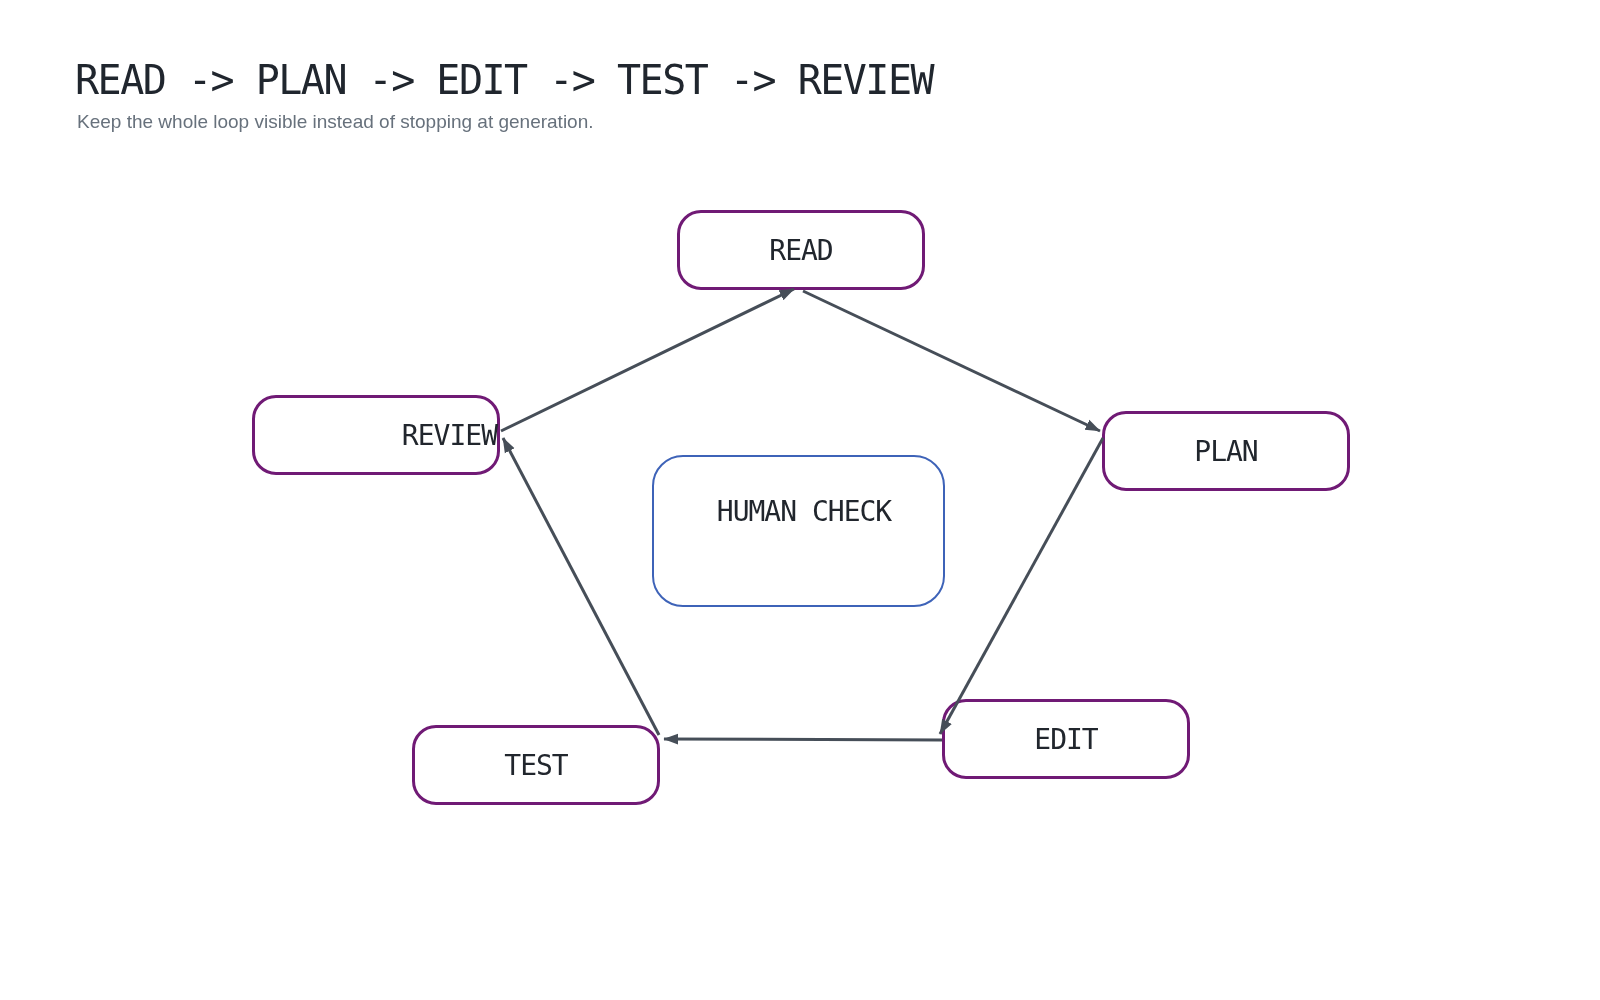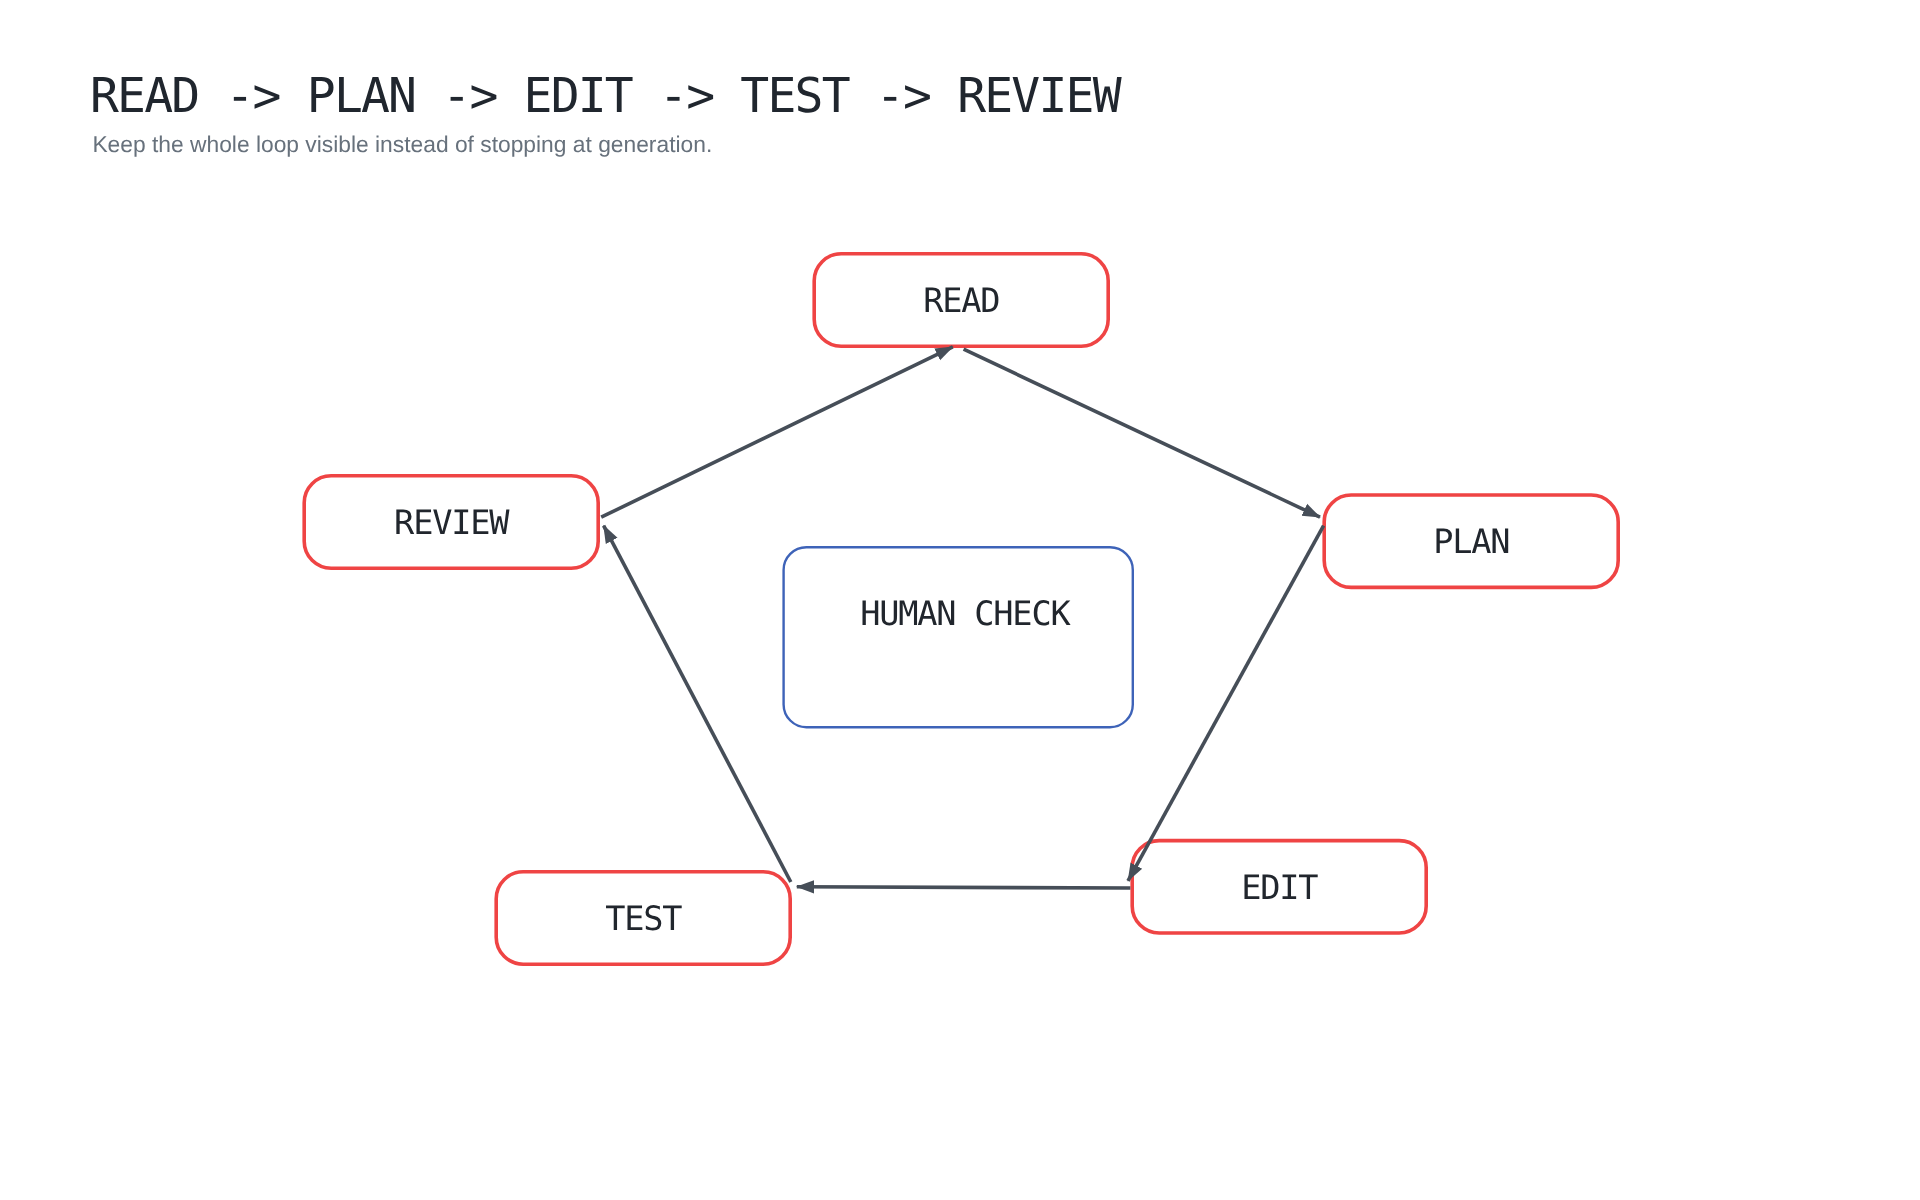--- a/index.html
+++ b/index.html
@@ -35,46 +35,46 @@
     font-size: 19px;
     color: #67717c;
     white-space: nowrap;
   }
   .node {
     position: absolute;
     width: 248px;
     height: 80px;
     box-sizing: border-box;
     background: #ffffff;
-    border: 3px solid #ef4444;
+    border: 3px solid #701a75;
     border-radius: 24px;
     display: flex;
     align-items: center;
     justify-content: center;
     font-family: "DejaVu Sans Mono", monospace;
     font-size: 28px;
     letter-spacing: -1px;
     color: #21262d;
     z-index: 1;
   }
   .node-read   { left: 677px;  top: 210px; }
-  .node-review { left: 252px;  top: 395px; }
+  .node-review { left: 252px;  top: 395px; justify-content: flex-end; }
   .node-plan   { left: 1102px; top: 395px; margin-top: 16px; }
   .node-test   { left: 412px;  top: 699px; margin-top: 26px; }
   .node-edit   { left: 942px;  top: 699px; }
   .note {
     position: absolute;
     left: 652px;
     top: 455px;
     width: 293px;
     height: 152px;
     box-sizing: border-box;
     background: #ffffff;
     border: 2.5px solid #3e63b8;
-    border-radius: 20px;
+    border-radius: 31px;
     z-index: 1;
     padding-left: 11px;
   }
   .note-title {
     margin: 38px 0 0 0;
     text-align: center;
     font-family: "DejaVu Sans Mono", monospace;
     font-size: 28px;
     letter-spacing: -1px;
     color: #21262d;

